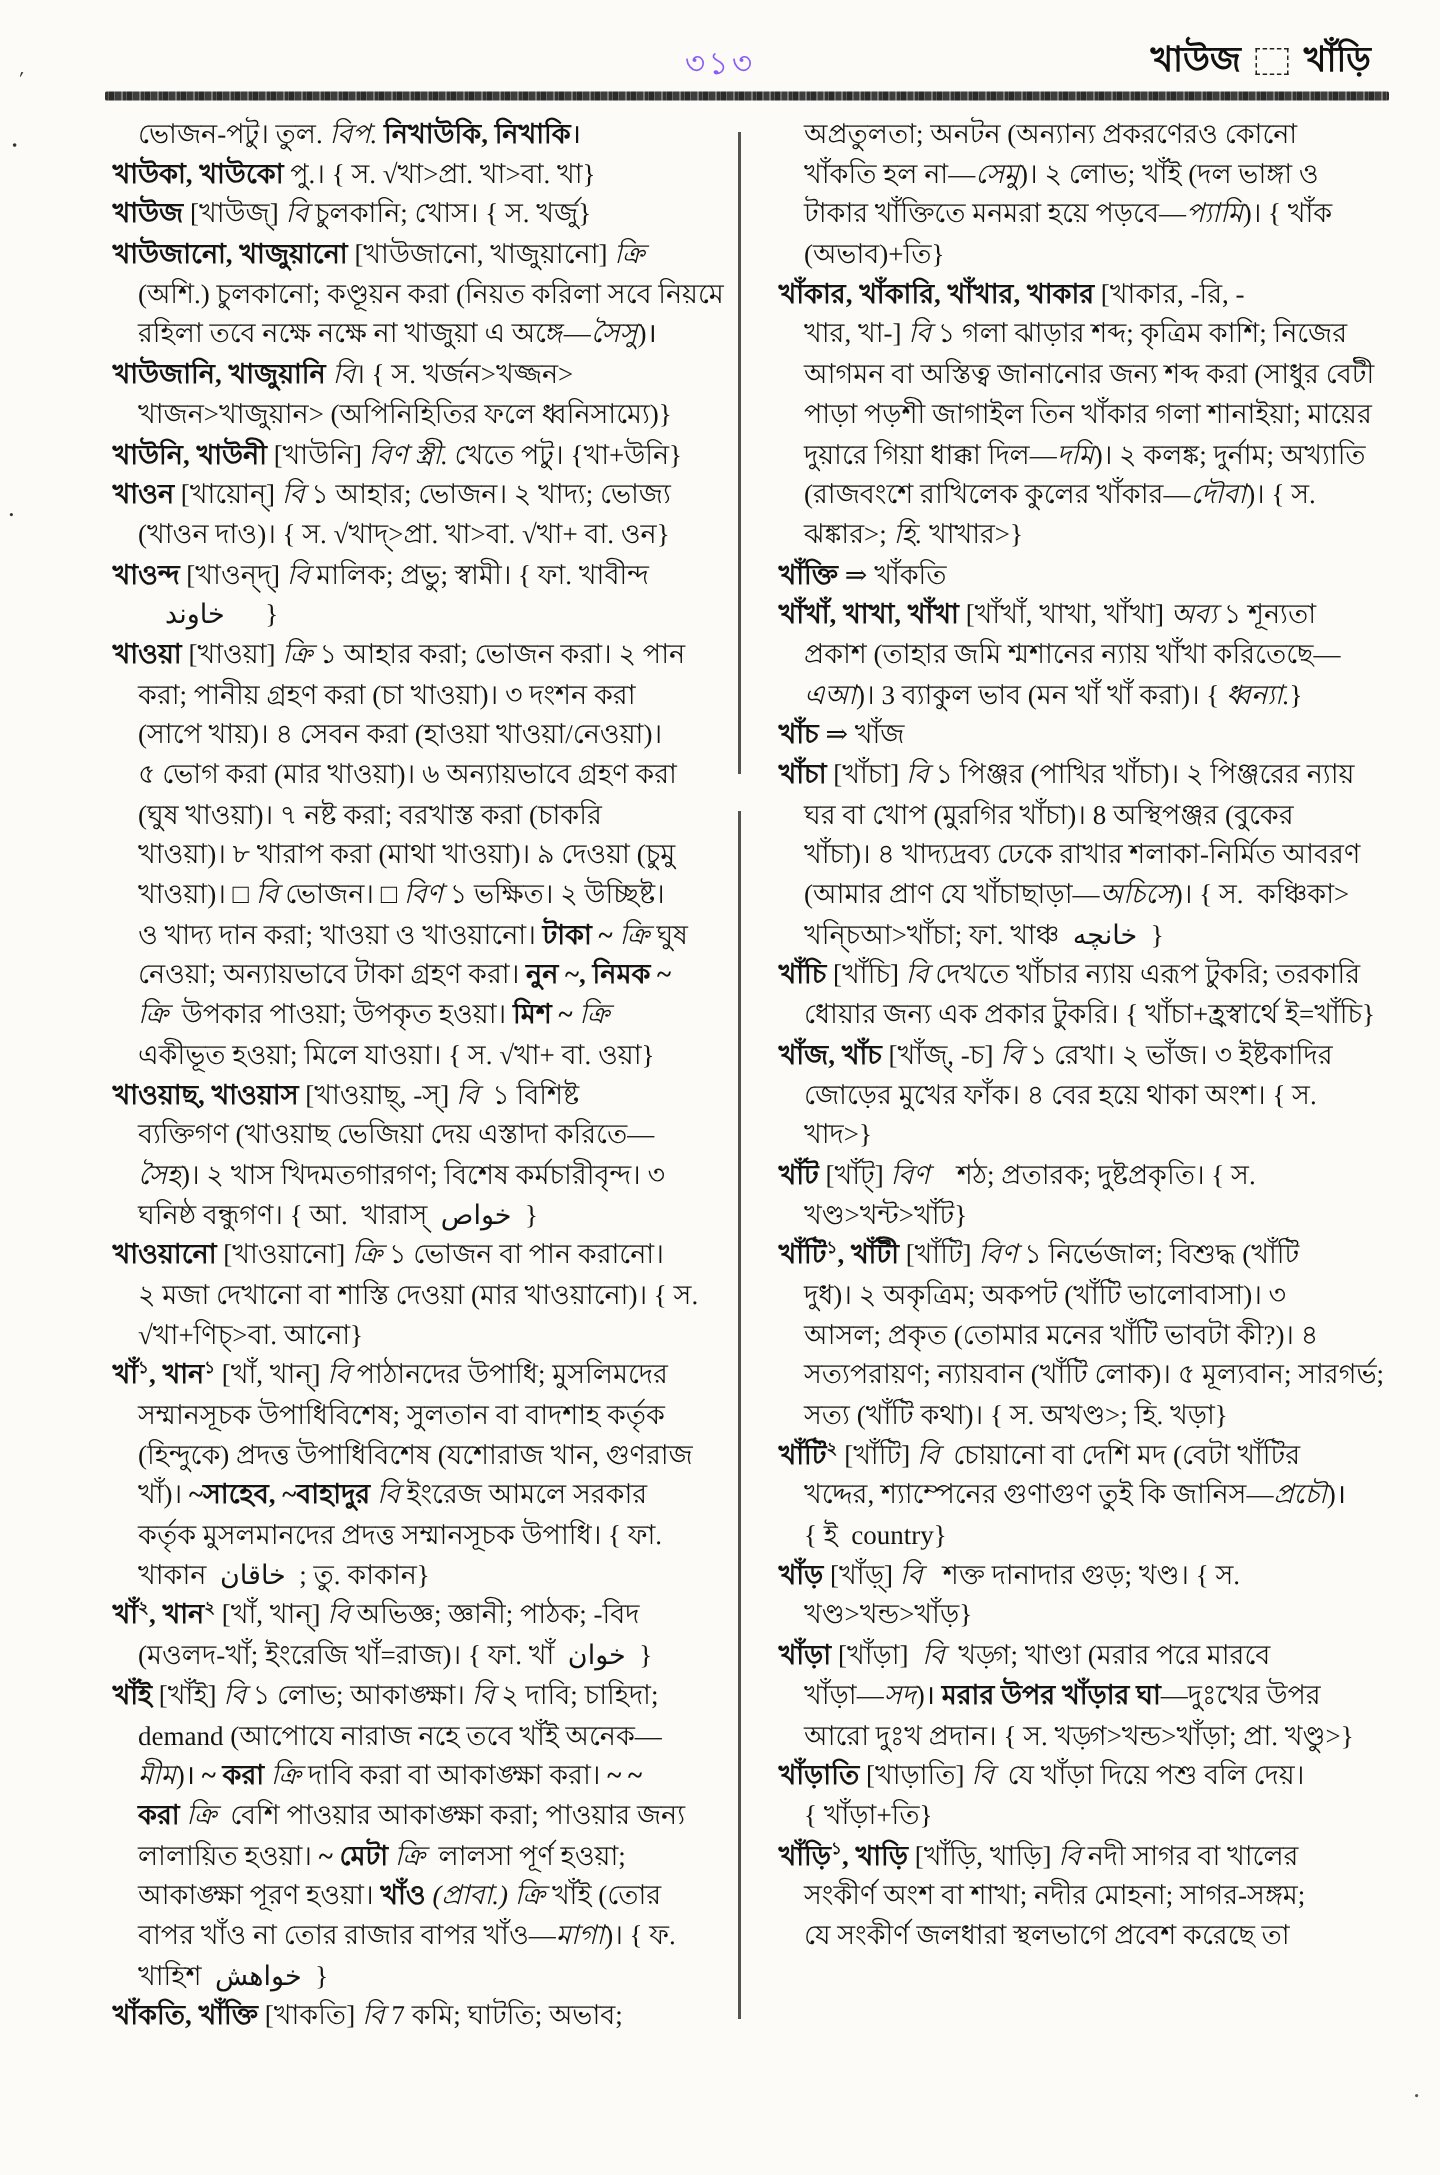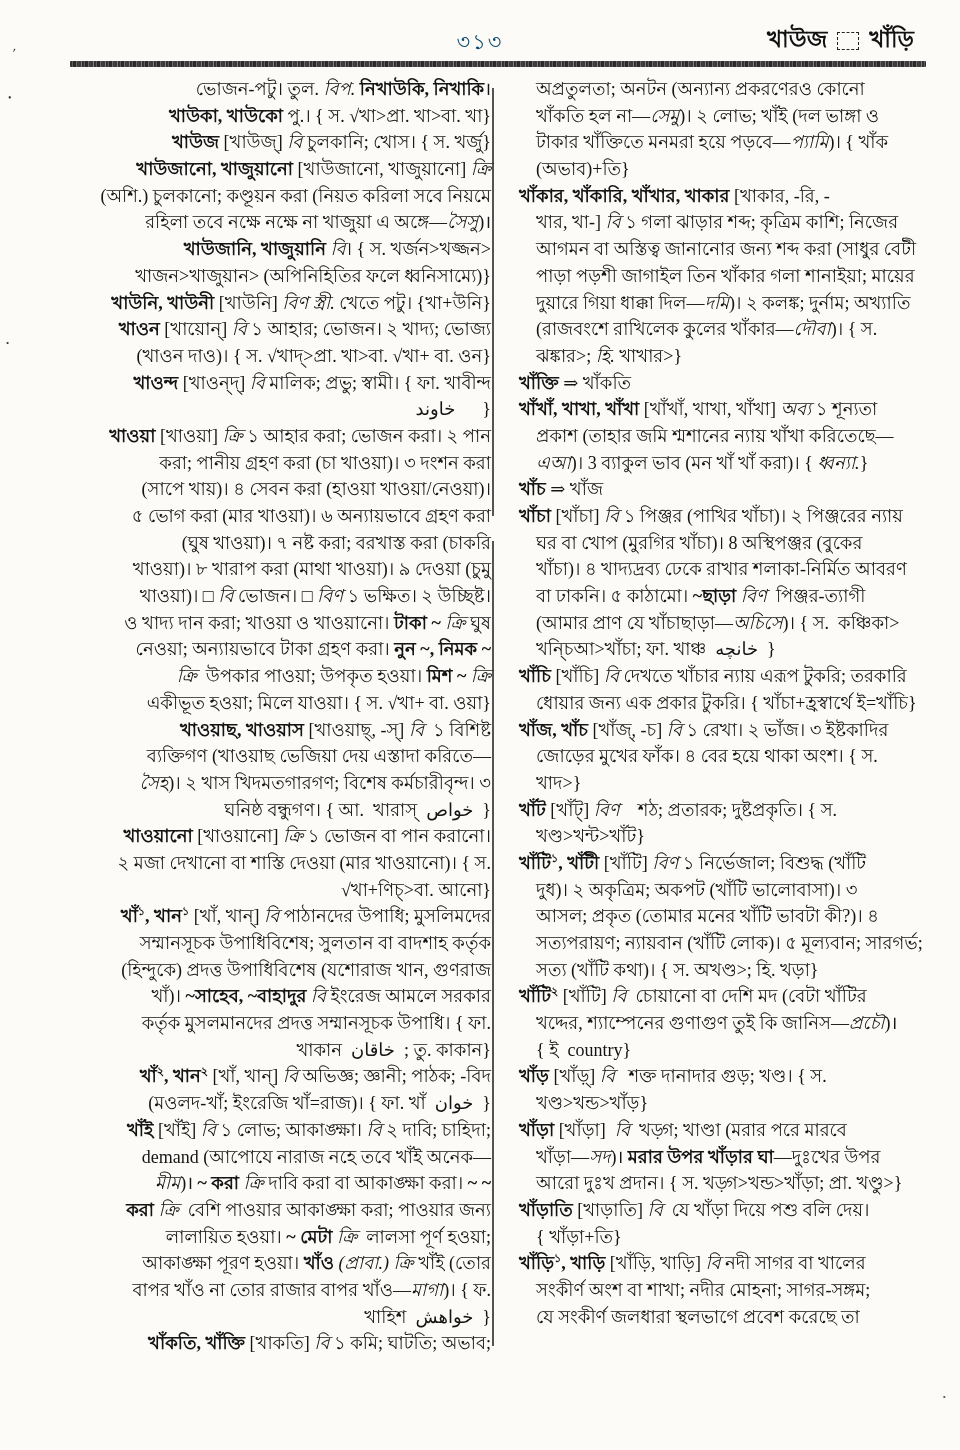--- a/index.html
+++ b/index.html
@@ -8,41 +8,41 @@
     background:#e9e7e2;
     font-family:"Liberation Serif","DejaVu Serif",serif;
   }
   .page{
     position:relative;width:960px;height:1450px;
     background:#fcfbf7;color:#161616;overflow:hidden;
   }
   
   .page-number{
     position:absolute;top:26px;left:0;right:0;
-    text-align:center;font-size:21px;letter-spacing:2px;color:#0c4a6e;
+    text-align:center;font-size:21px;letter-spacing:2px;color:#8b5cf6;
   }
   .running-head{
     position:absolute;top:21px;right:46px;
     font-size:23px;font-weight:bold;color:#111;
     display:flex;align-items:center;gap:10px;
   }
   .range-box{
     display:inline-block;width:20px;height:16px;
     border:1.6px dashed #222;background:transparent;
   }
   .header-rule{
     position:absolute;top:61px;left:70px;right:34px;height:6px;
     background:
       repeating-linear-gradient(90deg,#181818 0 2px,#4a4a4a 2px 3px,#0e0e0e 3px 6px,#5a5a5a 6px 7px,#242424 7px 11px,#6b6b6b 11px 12px);
     opacity:.88;border-radius:1px;
   }
   
   .columns{position:absolute;top:76px;left:75px;right:40px;}
   .column{position:absolute;top:0;}
-  .column.left{left:0;width:416px;text-align:right;}
+  .column.left{left:0;width:416px;}
   .column.right{left:444px;width:417px;}
   .col-divider{
     position:absolute;left:416.5px;top:12px;height:1258px;width:2px;
     background:linear-gradient(#2a2a2a 0 34%,transparent 34% 36%,#2a2a2a 36% 100%);
     opacity:.8;
   }
   .line{
     font-size:18px;line-height:26.7px;height:26.7px;
     white-space:pre;color:#141414;
   }
@@ -119,21 +119,21 @@
         <div class="line"><span class="b">খাঁ</span><span class="b sup">২</span><span class="b">, খান</span><span class="b sup">২</span><span> [খাঁ, খান্] </span><span class="i">বি</span><span> অভিজ্ঞ; জ্ঞানী; পাঠক; -বিদ</span></div>
         <div class="line cont"><span>(মওলদ-খাঁ; ইংরেজি খাঁ=রাজ)। { ফা. খাঁ  خوان  }</span></div>
         <div class="line"><span class="b">খাঁই</span><span> [খাঁই] </span><span class="i">বি</span><span> ১ লোভ; আকাঙ্ক্ষা। </span><span class="i">বি</span><span> ২ দাবি; চাহিদা;</span></div>
         <div class="line cont"><span>demand (আপোযে নারাজ নহে তবে খাঁই অনেক—</span></div>
         <div class="line cont"><span class="i">মীম</span><span>)। </span><span class="b">~ করা</span><span> </span><span class="i">ক্রি</span><span> দাবি করা বা আকাঙ্ক্ষা করা। </span><span class="b">~ ~</span></div>
         <div class="line cont"><span class="b">করা</span><span> </span><span class="i">ক্রি</span><span>  বেশি পাওয়ার আকাঙ্ক্ষা করা; পাওয়ার জন্য</span></div>
         <div class="line cont"><span>লালায়িত হওয়া। </span><span class="b">~ মেটা</span><span> </span><span class="i">ক্রি</span><span>  লালসা পূর্ণ হওয়া;</span></div>
         <div class="line cont"><span>আকাঙ্ক্ষা পূরণ হওয়া। </span><span class="b">খাঁও</span><span> </span><span class="i">(প্রাবা.)</span><span> </span><span class="i">ক্রি</span><span> খাঁই (তোর</span></div>
         <div class="line cont"><span>বাপর খাঁও না তোর রাজার বাপর খাঁও—</span><span class="i">মাগা</span><span>)। { ফ.</span></div>
         <div class="line cont"><span>খাহিশ  خواهش  }</span></div>
-        <div class="line"><span class="b">খাঁকতি, খাঁক্তি</span><span> [খাকতি] </span><span class="i">বি</span><span> ১ কমি; ঘাটতি; অভাব;</span></div>
+        <div class="line"><span class="b">খাঁকতি, খাঁক্তি</span><span> [খাকতি] </span><span class="i">বি</span><span> 7 কমি; ঘাটতি; অভাব;</span></div>
       </div>
     <div class="col-divider"></div>
     <div class="column right" id="col-right">
         <div class="line cont"><span>অপ্রতুলতা; অনটন (অন্যান্য প্রকরণেরও কোনো</span></div>
         <div class="line cont"><span>খাঁকতি হল না—</span><span class="i">সেমু</span><span>)। ২ লোভ; খাঁই (দল ভাঙ্গা ও</span></div>
         <div class="line cont"><span>টাকার খাঁক্তিতে মনমরা হয়ে পড়বে—</span><span class="i">প্যামি</span><span>)। { খাঁক</span></div>
         <div class="line cont"><span>(অভাব)+তি}</span></div>
         <div class="line"><span class="b">খাঁকার, খাঁকারি, খাঁখার, খাকার</span><span> [খাকার, -রি, -</span></div>
         <div class="line cont"><span>খার, খা-] </span><span class="i">বি</span><span> ১ গলা ঝাড়ার শব্দ; কৃত্রিম কাশি; নিজের</span></div>
         <div class="line cont"><span>আগমন বা অস্তিত্ব জানানোর জন্য শব্দ করা (সাধুর বেটী</span></div>
@@ -142,21 +142,20 @@
         <div class="line cont"><span>(রাজবংশে রাখিলেক কুলের খাঁকার—</span><span class="i">দৌবা</span><span>)। { স.</span></div>
         <div class="line cont"><span>ঝঙ্কার&gt;; </span><span class="i">হি.</span><span> খাখার&gt;}</span></div>
         <div class="line"><span class="b">খাঁক্তি</span><span> ⇒ খাঁকতি</span></div>
         <div class="line"><span class="b">খাঁখাঁ, খাখা, খাঁখা</span><span> [খাঁখাঁ, খাখা, খাঁখা] </span><span class="i">অব্য</span><span> ১ শূন্যতা</span></div>
         <div class="line cont"><span>প্রকাশ (তাহার জমি শ্মশানের ন্যায় খাঁখা করিতেছে—</span></div>
         <div class="line cont"><span class="i">এআ</span><span>)। 3 ব্যাকুল ভাব (মন খাঁ খাঁ করা)। { </span><span class="i">ধ্বন্যা.</span><span>}</span></div>
         <div class="line"><span class="b">খাঁচ</span><span> ⇒ খাঁজ</span></div>
         <div class="line"><span class="b">খাঁচা</span><span> [খাঁচা] </span><span class="i">বি</span><span> ১ পিঞ্জর (পাখির খাঁচা)। ২ পিঞ্জরের ন্যায়</span></div>
         <div class="line cont"><span>ঘর বা খোপ (মুরগির খাঁচা)। 8 অস্থিপঞ্জর (বুকের</span></div>
         <div class="line cont"><span>খাঁচা)। ৪ খাদ্যদ্রব্য ঢেকে রাখার শলাকা-নির্মিত আবরণ</span></div>
-        <div class="line cont"><span>বা ঢাকনি। ৫ কাঠামো। </span><span class="b">~ছাড়া</span><span> </span><span class="i">বিণ</span><span>  পিঞ্জর-ত্যাগী</span></div>
         <div class="line cont"><span>(আমার প্রাণ যে খাঁচাছাড়া—</span><span class="i">অচিসে</span><span>)। { স.  কঞ্চিকা&gt;</span></div>
         <div class="line cont"><span>খন্চিআ&gt;খাঁচা; ফা. খাঞ্চ  خانچه  }</span></div>
         <div class="line"><span class="b">খাঁচি</span><span> [খাঁচি] </span><span class="i">বি</span><span> দেখতে খাঁচার ন্যায় এরূপ টুকরি; তরকারি</span></div>
         <div class="line cont"><span>ধোয়ার জন্য এক প্রকার টুকরি। { খাঁচা+হ্রস্বার্থে ই=খাঁচি}</span></div>
         <div class="line"><span class="b">খাঁজ, খাঁচ</span><span> [খাঁজ্, -চ] </span><span class="i">বি</span><span> ১ রেখা। ২ ভাঁজ। ৩ ইষ্টকাদির</span></div>
         <div class="line cont"><span>জোড়ের মুখের ফাঁক। ৪ বের হয়ে থাকা অংশ। { স.</span></div>
         <div class="line cont"><span>খাদ&gt;}</span></div>
         <div class="line"><span class="b">খাঁট</span><span> [খাঁট্] </span><span class="i">বিণ</span><span>    শঠ; প্রতারক; দুষ্টপ্রকৃতি। { স.</span></div>
         <div class="line cont"><span>খণ্ড&gt;খন্ট&gt;খাঁট}</span></div>
         <div class="line"><span class="b">খাঁটি</span><span class="b sup">১</span><span class="b">, খাঁটী</span><span> [খাঁটি] </span><span class="i">বিণ</span><span> ১ নির্ভেজাল; বিশুদ্ধ (খাঁটি</span></div>

